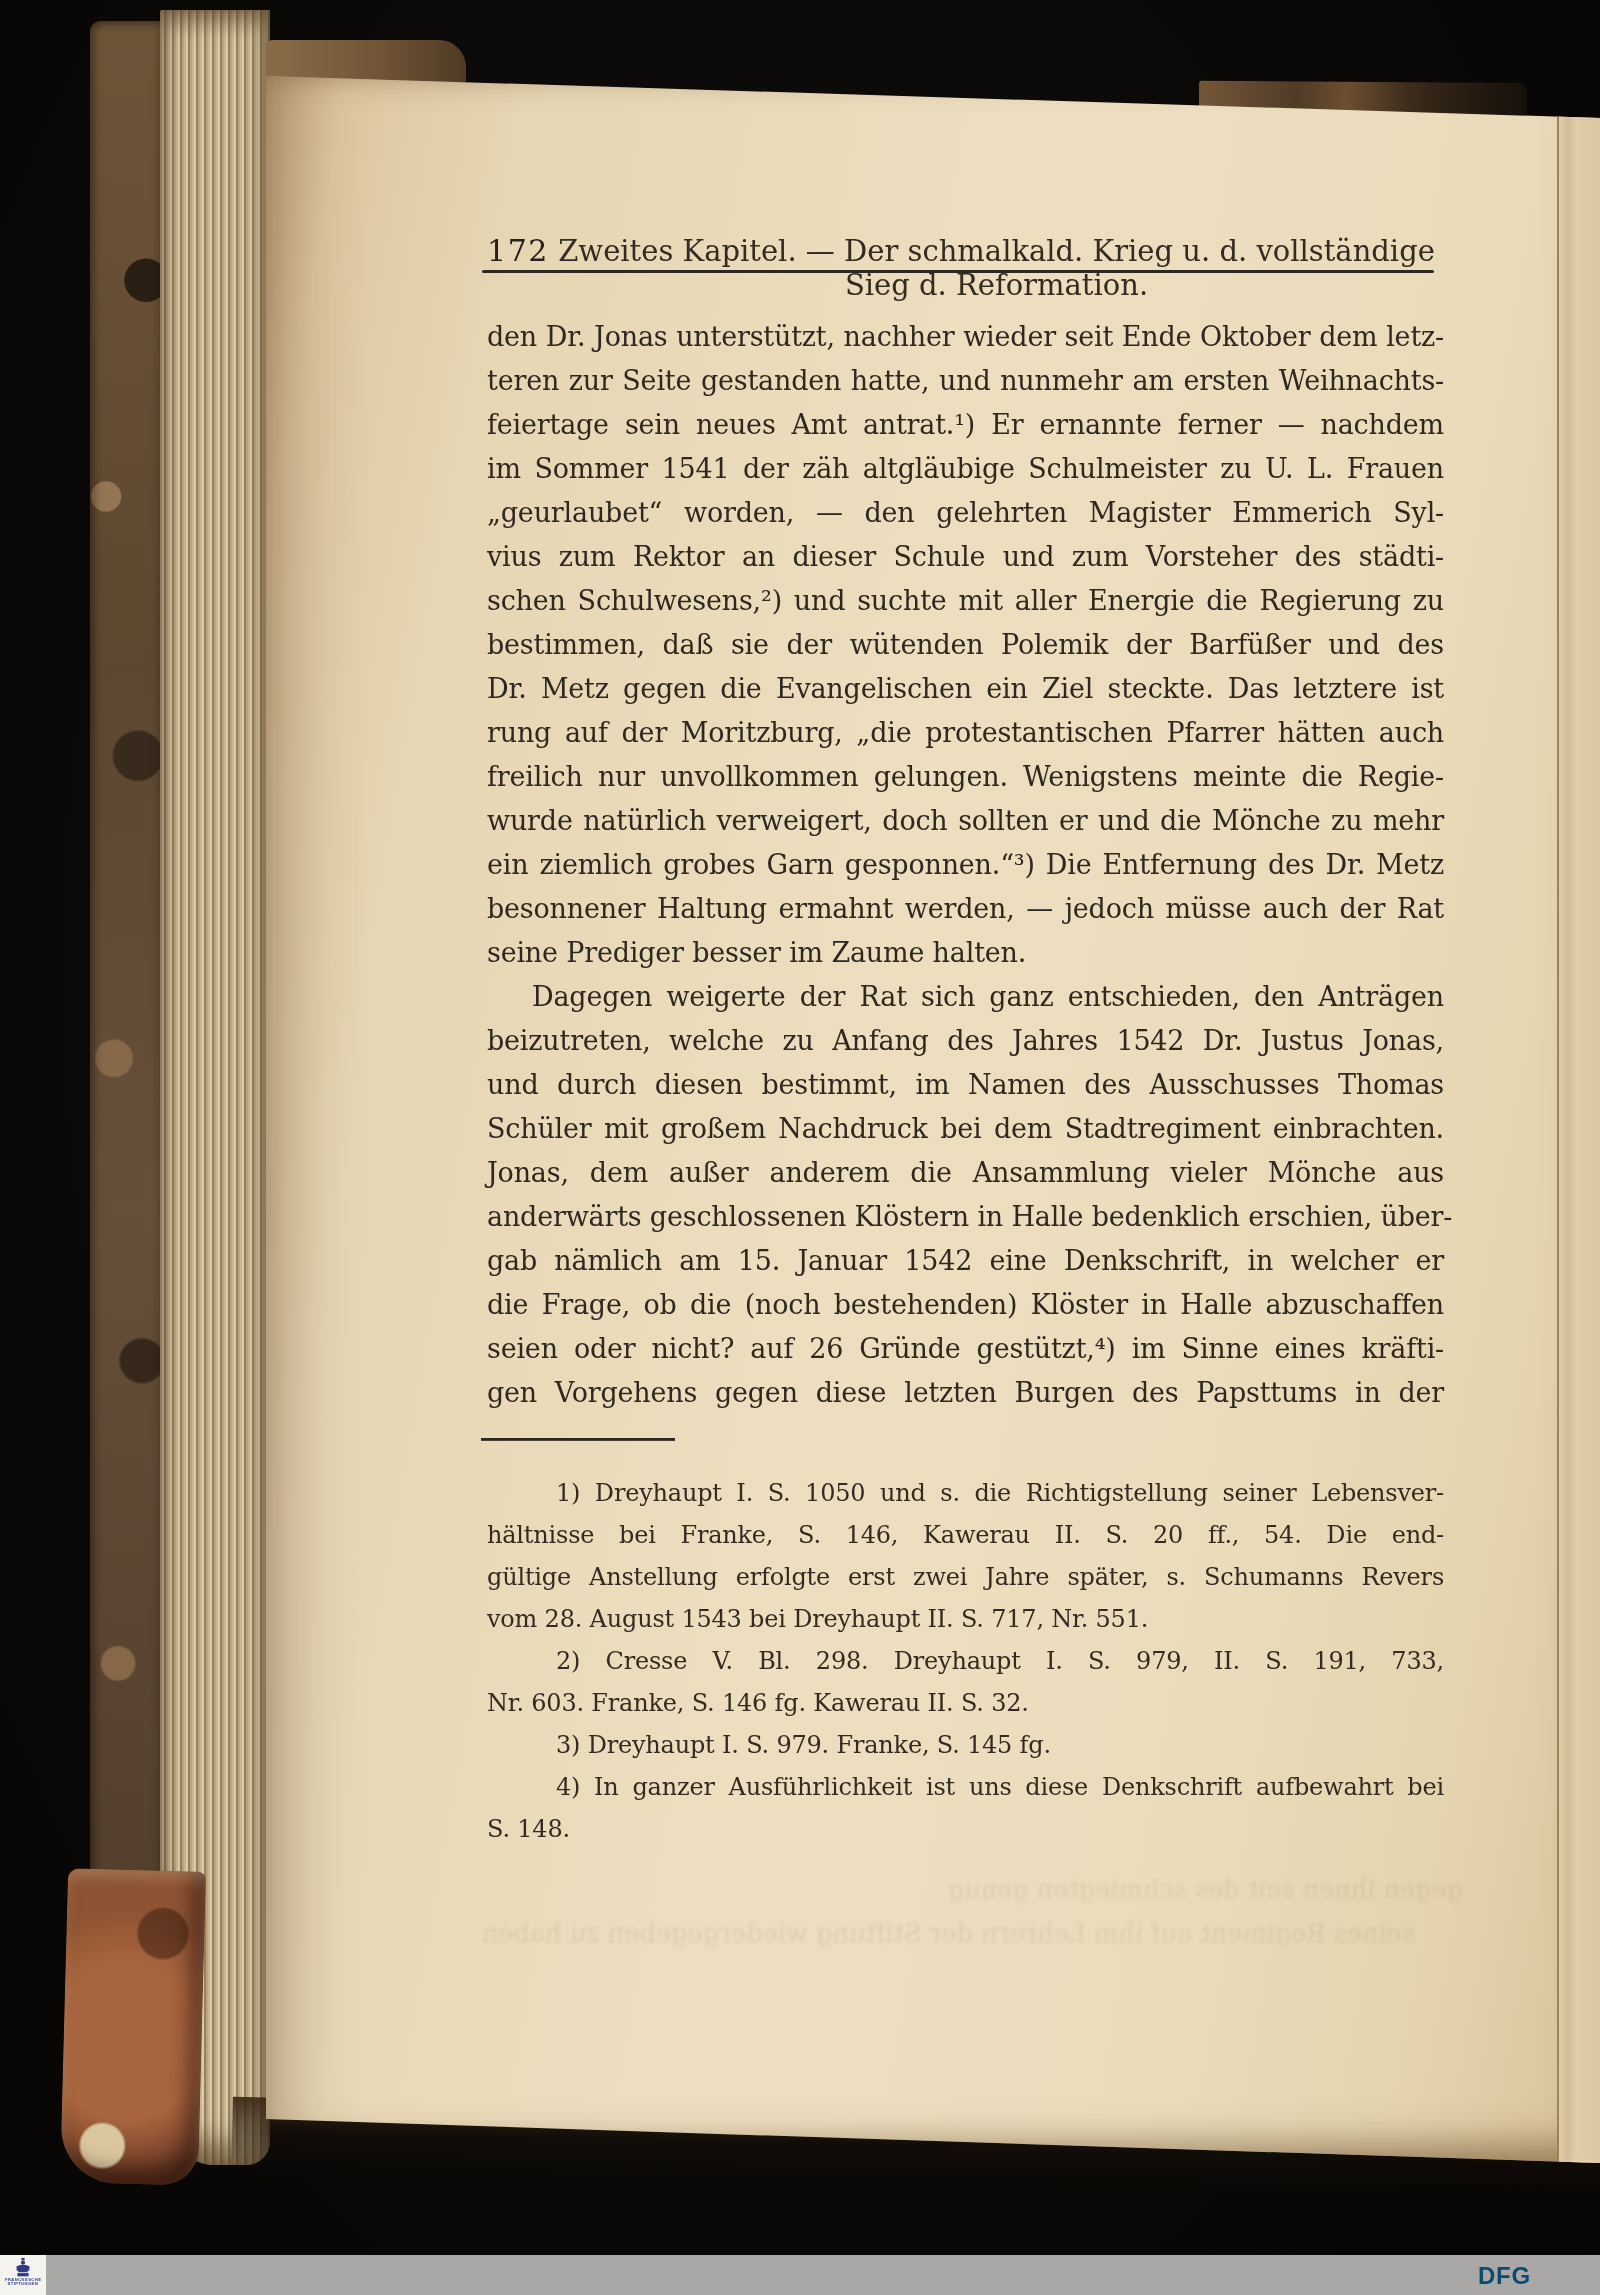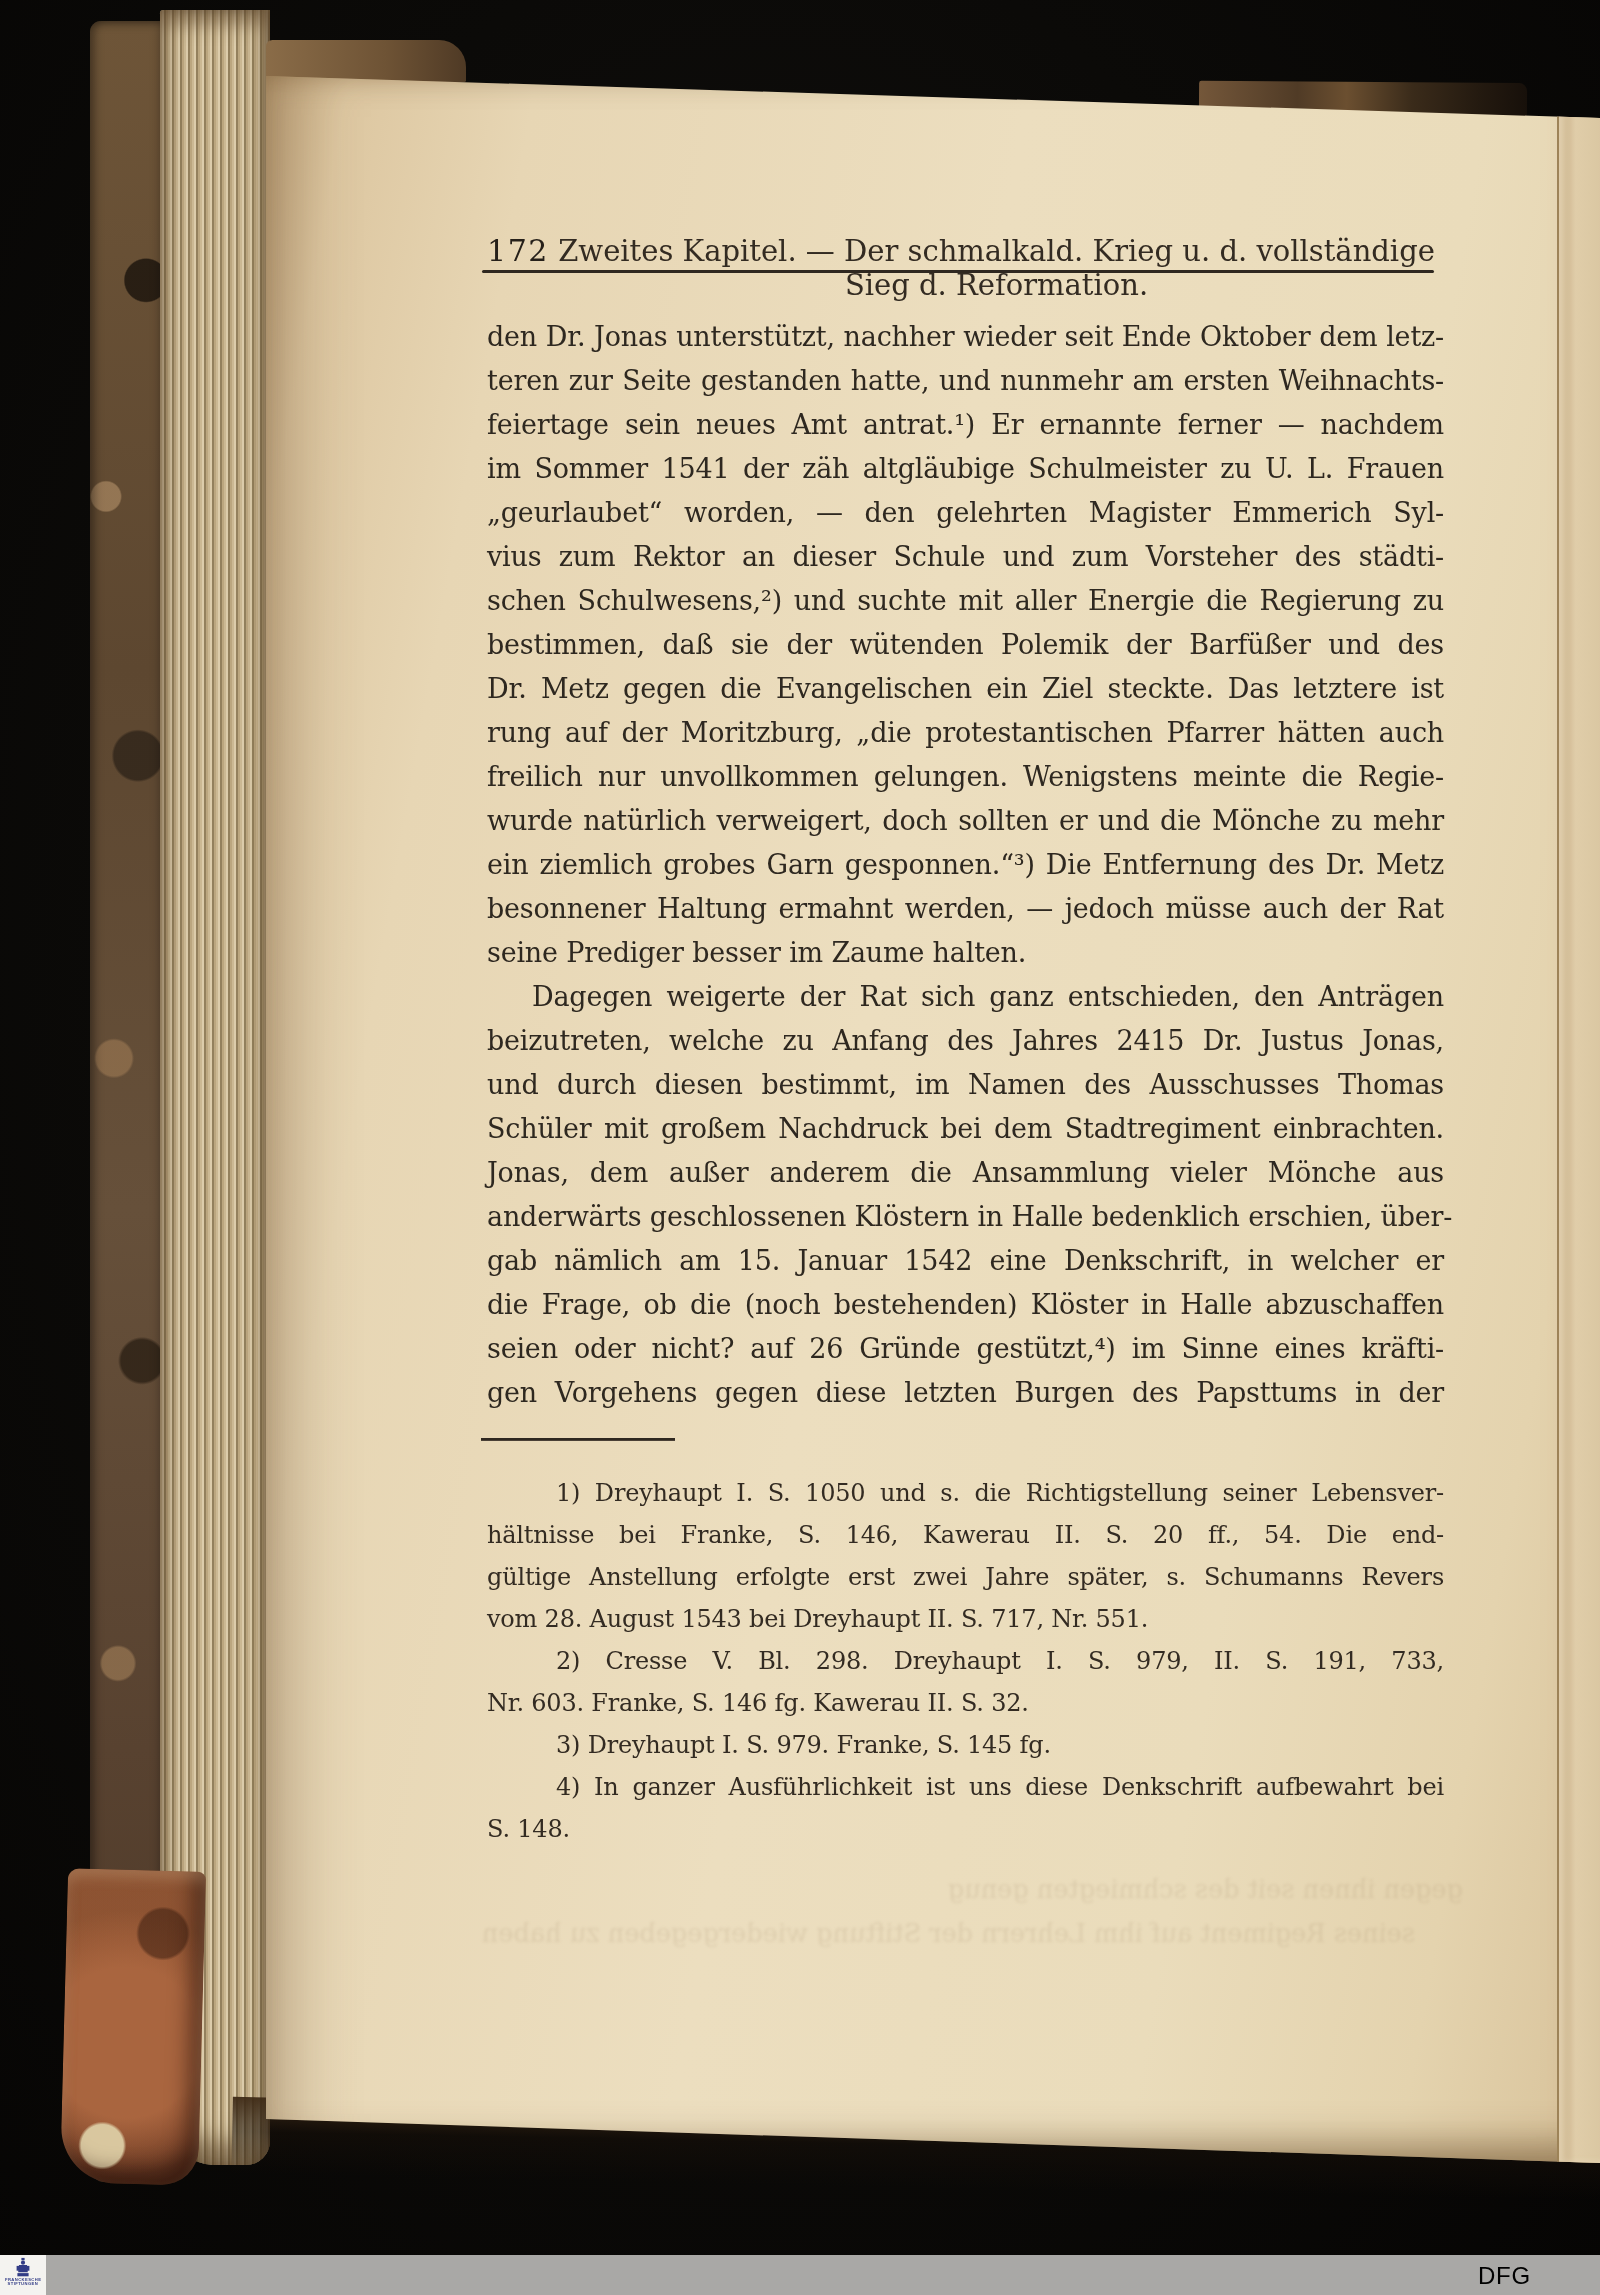--- a/index.html
+++ b/index.html
@@ -69,21 +69,21 @@
   .fline.indent{padding-left:69px;}
 
   .ghost{position:absolute;left:256px;width:720px;font-size:25.6px;color:#8a6f4e;opacity:.14;
     filter:blur(1.6px);transform:scaleX(-1);white-space:nowrap;}
   .ghost.g1{top:1806px;}
   .ghost.g2{top:1850px;left:208px;}
 
   
   .footer-bar{position:absolute;left:0;bottom:0;width:1601px;height:40px;background:#a9a8a6;}
   .dfg{position:absolute;right:70px;top:7.2px;font-family:"Liberation Sans",sans-serif;
-    font-weight:normal;font-size:24px;letter-spacing:0.8px;color:#000000;}
+    font-weight:bold;font-size:24px;letter-spacing:0.8px;color:#0c4a6e;}
   .stiftung-box{position:absolute;left:0;top:0;width:46px;height:40px;background:#f4f3f0;
     display:flex;flex-direction:column;align-items:center;justify-content:flex-start;padding-top:1.6px;box-sizing:border-box;}
   .stiftung-box svg{display:block;}
   .st-label{font-family:"Liberation Sans",sans-serif;font-size:4.8px;line-height:4.8px;color:#323c86;
     letter-spacing:0.5px;font-weight:bold;transform:scale(.86);}
 </style>
 </head>
 <body>
 
 <div class="stage">
@@ -116,21 +116,21 @@
         <div class="bline">schen Schulwesens,²) und suchte mit aller Energie die Regierung zu</div>
         <div class="bline">bestimmen, daß sie der wütenden Polemik der Barfüßer und des</div>
         <div class="bline">Dr. Metz gegen die Evangelischen ein Ziel steckte.  Das letztere ist</div>
         <div class="bline">rung auf der Moritzburg, „die protestantischen Pfarrer hätten auch</div>
         <div class="bline">freilich nur unvollkommen gelungen.  Wenigstens meinte die Regie-</div>
         <div class="bline">wurde natürlich verweigert, doch sollten er und die Mönche zu mehr</div>
         <div class="bline">ein ziemlich grobes Garn gesponnen.“³)  Die Entfernung des Dr. Metz</div>
         <div class="bline">besonnener Haltung ermahnt werden, — jedoch müsse auch der Rat</div>
         <div class="bline end">seine Prediger besser im Zaume halten.</div>
         <div class="bline indent">Dagegen weigerte der Rat sich ganz entschieden, den Anträgen</div>
-        <div class="bline">beizutreten, welche zu Anfang des Jahres 2415 Dr. Justus Jonas,</div>
+        <div class="bline">beizutreten, welche zu Anfang des Jahres 1542 Dr. Justus Jonas,</div>
         <div class="bline">und durch diesen bestimmt, im Namen des Ausschusses Thomas</div>
         <div class="bline">Schüler mit großem Nachdruck bei dem Stadtregiment einbrachten.</div>
         <div class="bline">Jonas, dem außer anderem die Ansammlung vieler Mönche aus</div>
         <div class="bline">anderwärts geschlossenen Klöstern in Halle bedenklich erschien, über-</div>
         <div class="bline">gab nämlich am 15. Januar 1542 eine Denkschrift, in welcher er</div>
         <div class="bline">die Frage, ob die (noch bestehenden) Klöster in Halle abzuschaffen</div>
         <div class="bline">seien oder nicht? auf 26 Gründe gestützt,⁴) im Sinne eines kräfti-</div>
         <div class="bline">gen Vorgehens gegen diese letzten Burgen des Papsttums in der</div>
       </div>
 

